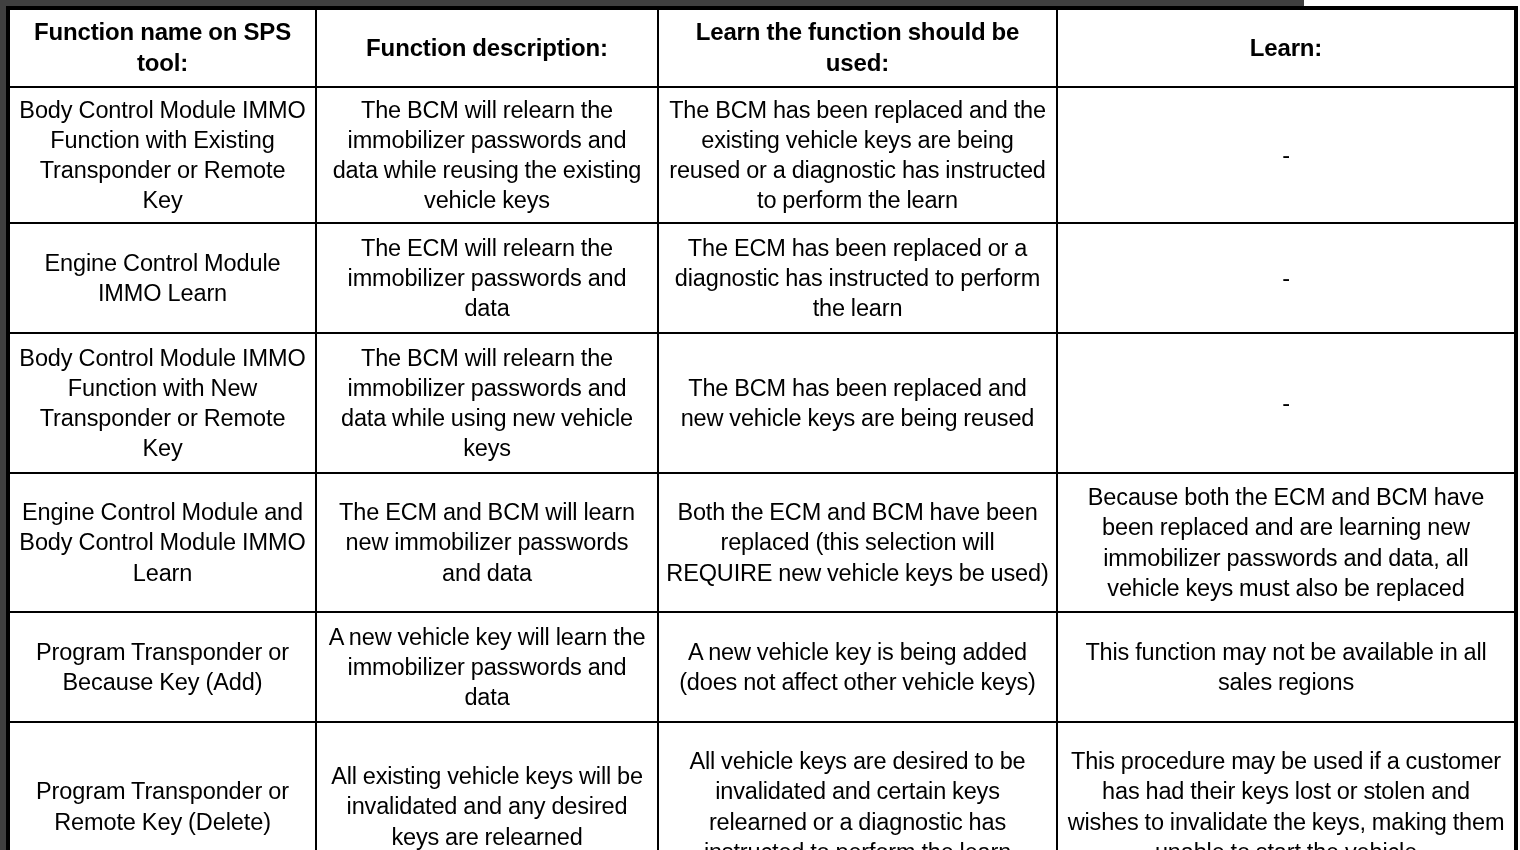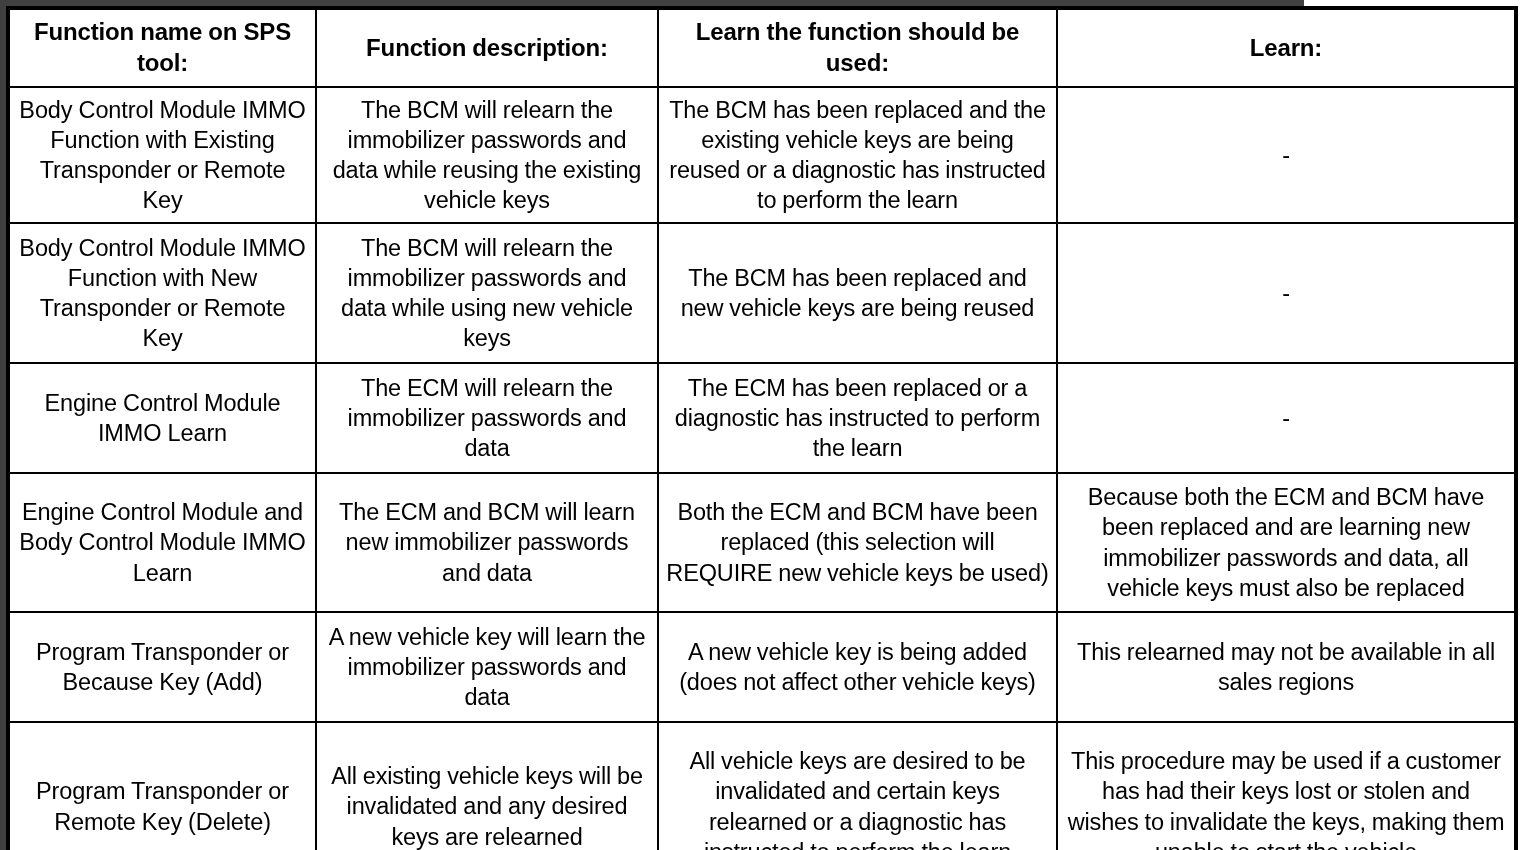--- a/index.html
+++ b/index.html
@@ -94,43 +94,43 @@
         <th>Learn:</th>
       </tr>
     </thead>
     <tbody>
       <tr data-row="0">
         <td class="fn-name">Body Control Module IMMO Function with Existing Transponder or Remote Key</td>
         <td>The BCM will relearn the immobilizer passwords and data while reusing the existing vehicle keys</td>
         <td>The BCM has been replaced and the existing vehicle keys are being reused or a diagnostic has instructed to perform the learn</td>
         <td>-</td>
       </tr>
+      <tr data-row="2">
+        <td class="fn-name">Engine Control Module IMMO Learn</td>
+        <td>The ECM will relearn the immobilizer passwords and data</td>
+        <td>The ECM has been replaced or a diagnostic has instructed to perform the learn</td>
+        <td>-</td>
+      </tr>
       <tr data-row="1">
         <td class="fn-name">Body Control Module IMMO Function with New Transponder or Remote Key</td>
         <td>The BCM will relearn the immobilizer passwords and data while using new vehicle keys</td>
         <td>The BCM has been replaced and new vehicle keys are being reused</td>
-        <td>-</td>
-      </tr>
-      <tr data-row="2">
-        <td class="fn-name">Engine Control Module IMMO Learn</td>
-        <td>The ECM will relearn the immobilizer passwords and data</td>
-        <td>The ECM has been replaced or a diagnostic has instructed to perform the learn</td>
         <td>-</td>
       </tr>
       <tr data-row="3">
         <td class="fn-name">Engine Control Module and Body Control Module IMMO Learn</td>
         <td>The ECM and BCM will learn new immobilizer passwords and data</td>
         <td>Both the ECM and BCM have been replaced (this selection will REQUIRE new vehicle keys be used)</td>
         <td>Because both the ECM and BCM have been replaced and are learning new immobilizer passwords and data, all vehicle keys must also be replaced</td>
       </tr>
       <tr data-row="4">
         <td class="fn-name">Program Transponder or Because Key (Add)</td>
         <td>A new vehicle key will learn the immobilizer passwords and data</td>
         <td>A new vehicle key is being added (does not affect other vehicle keys)</td>
-        <td>This relearned may not be available in all sales regions</td>
+        <td>This function may not be available in all sales regions</td>
       </tr>
       <tr data-row="5">
         <td class="fn-name">Program Transponder or Remote Key (Delete)</td>
         <td>All existing vehicle keys will be invalidated and any desired keys are relearned</td>
         <td>All vehicle keys are desired to be invalidated and certain keys relearned or a diagnostic has instructed to perform the learn</td>
         <td>This procedure may be used if a customer has had their keys lost or stolen and wishes to invalidate the keys, making them unable to start the vehicle</td>
       </tr>
     </tbody>
   </table>
 </div>

